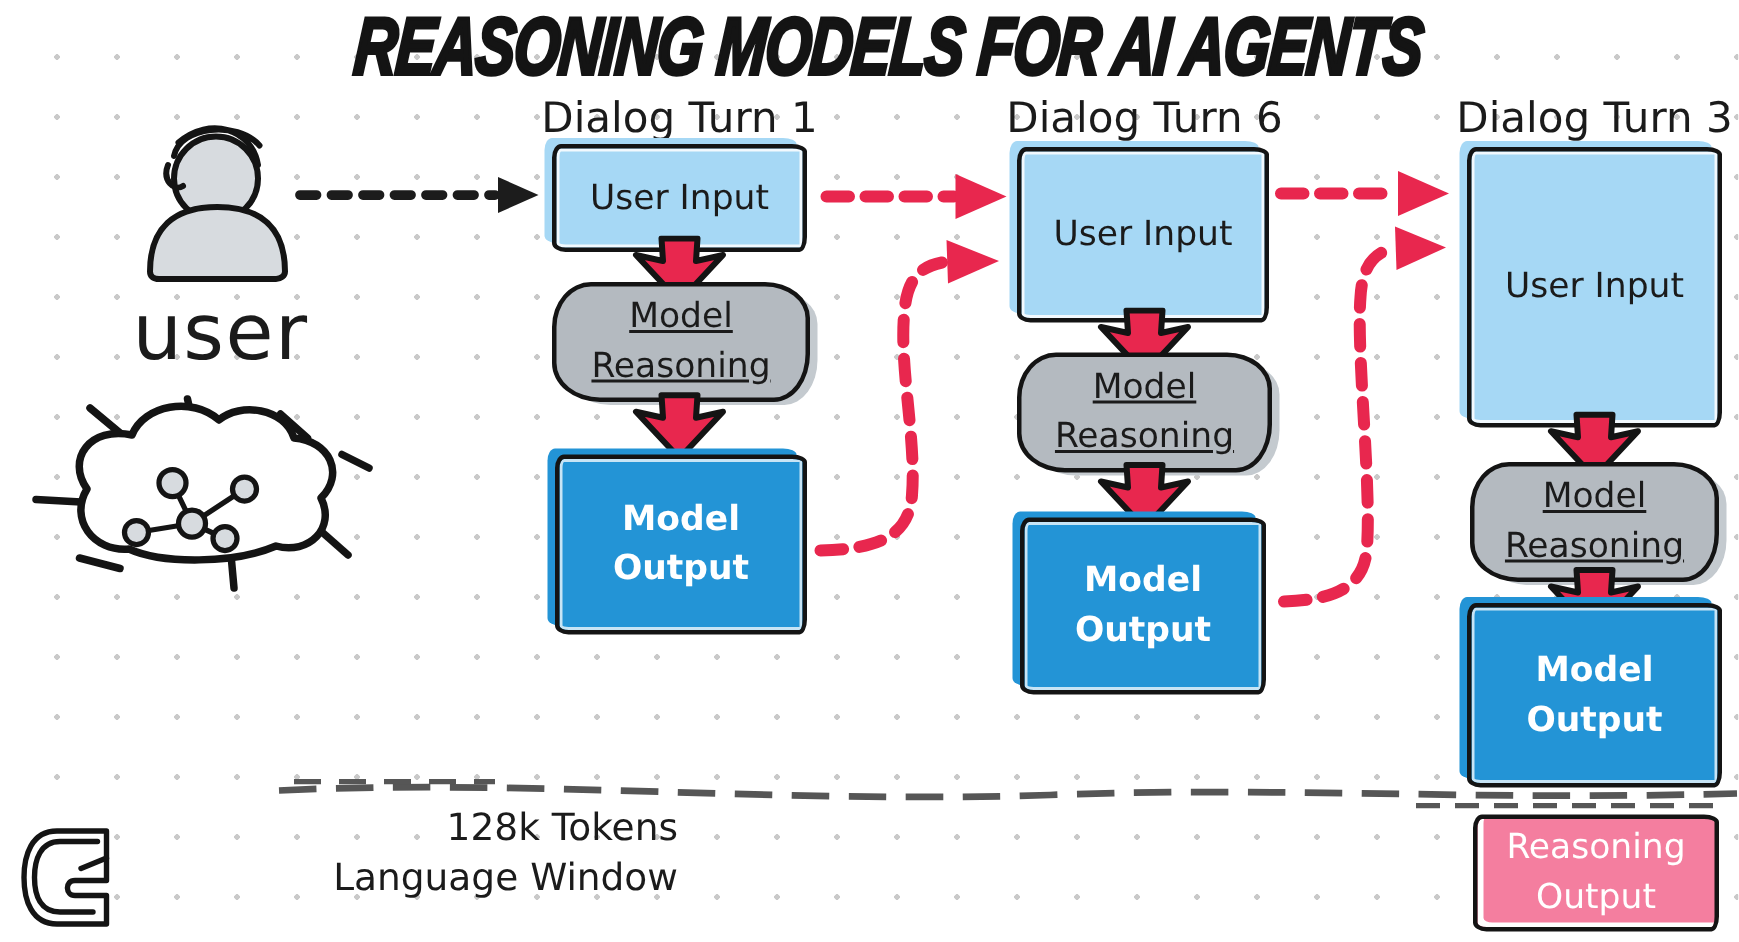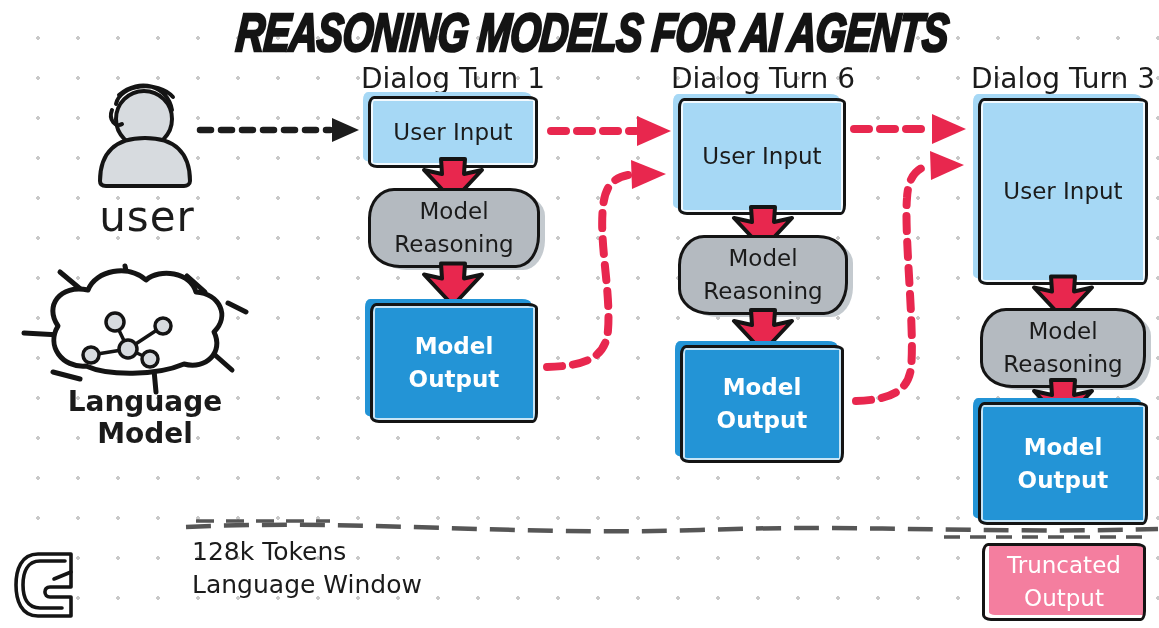--- a/index.html
+++ b/index.html
@@ -42,37 +42,38 @@
   .box .lbl{max-width:132px;line-height:1.42;}
   .ui-box{
     background:var(--user-input-fill,#a6d8f5);
     box-shadow:-6px -5px 0 -1px var(--user-input-fill,#a6d8f5), inset 0 0 0 2px rgba(255,255,255,.85);
   }
   .ui-box .lbl{max-width:160px;}
   .mr-box{
     background:var(--reasoning-fill,#b4bac0);
     border-radius:26px 30px 24px 32px / 30px 24px 32px 26px;
     box-shadow:7px 4px 0 -2px #c4cacf;
+    text-decoration:underline;
   }
   .mo-box{
     background:var(--output-fill,#2394d6);
     color:#ffffff;
     box-shadow:-6px -5px 0 -1px var(--output-fill,#2394d6), inset 0 0 0 2px rgba(255,255,255,.75);
     font-weight:bold;
   }
   .tr-box{
     background:var(--truncated-fill,#f47e9f);
     color:#ffffff;
     box-shadow:inset 4px -3px 0 #ffffff;
   }
   .abs{position:absolute;}
   .actor-label{position:absolute;text-align:center;}
-  .user-label{left:72px;top:192px;width:150px;font-size:42px;letter-spacing:1px;}
+  .user-label{left:72px;top:192px;width:150px;font-size:52px;letter-spacing:1px;}
   .lm-label{left:40px;top:386px;width:210px;font-size:28px;font-weight:bold;line-height:1.14;}
-  .ctx-label{left:192px;top:536px;width:260px;font-size:25px;line-height:1.3;text-align:left;}
+  .ctx-label{left:192px;top:536px;width:260px;font-size:25px;line-height:1.3;text-align:right;}
   svg{display:block;}
 </style>
 </head>
 <body>
 
 <div class="stage">
 
   <div class="title">REASONING MODELS FOR AI AGENTS</div>
 
   <svg class="abs" style="left:0;top:0" width="1159" height="628" viewBox="0 0 1159 628" fill="none">
@@ -133,24 +134,20 @@
 
     <g stroke="#141414" stroke-width="3.5">
       <path d="M128 349 L115 322 M128 349 L163 326 M128 349 L150 359 M128 349 L91 355"></path>
       <circle cx="115" cy="322" r="9" fill="var(--actor-gray,#d7dbdf)"></circle>
       <circle cx="163" cy="326" r="8" fill="var(--actor-gray,#d7dbdf)"></circle>
       <circle cx="128" cy="349" r="9" fill="var(--actor-gray,#d7dbdf)"></circle>
       <circle cx="150" cy="359" r="8" fill="var(--actor-gray,#d7dbdf)"></circle>
       <circle cx="91" cy="355" r="8" fill="var(--actor-gray,#d7dbdf)"></circle>
     </g>
   </svg>
-  <div class="actor-label lm-label">
-    <span>Language</span><br>
-    <span>Model</span>
-  </div>
 
   <div class="col-header" style="left:343px">Dialog Turn 1</div>
   <div class="box ui-box" style="left:368px;top:96px;width:170px;height:72px">
     <span class="lbl">User Input</span>
   </div>
   <svg class="abs" style="left:418px;top:157px" width="70" height="47" viewBox="0 0 70 47">
     <path d="M23 2 L47 2 L46 17 L64 13 L35 44 L6 13 L24 17 Z" fill="var(--arrow-red,#e8274e)" stroke="#141414" stroke-width="4" stroke-linejoin="round"></path>
   </svg>
   <div class="box mr-box" style="left:368px;top:188px;width:172px;height:80px">
     <span class="lbl">Model Reasoning</span>
@@ -190,21 +187,21 @@
     <span class="lbl">Model Reasoning</span>
   </div>
   <svg class="abs" style="left:1028px;top:378px" width="70" height="47" viewBox="0 0 70 47">
     <path d="M23 2 L47 2 L46 17 L64 13 L35 44 L6 13 L24 17 Z" fill="var(--arrow-red,#e8274e)" stroke="#141414" stroke-width="4" stroke-linejoin="round"></path>
   </svg>
   <div class="box mo-box" style="left:978px;top:402px;width:170px;height:123px">
     <span class="lbl">Model Output</span>
   </div>
 
   <div class="box tr-box" style="left:982px;top:543px;width:164px;height:78px">
-    <span class="lbl">Truncated Output</span>
+    <span class="lbl">Reasoning Output</span>
   </div>
 
   <div class="actor-label ctx-label">
     <span>128k Tokens</span><br>
     <span>Language Window</span>
   </div>
 
   <svg class="abs" style="left:12px;top:546px" width="72" height="78" viewBox="0 0 72 78">
     <path d="M59 8 L26 8 C9 8 4 24 4 39 C4 54 9 70 26 70 L59 70 L59 51 L38 51 C31.5 51 31 41 38 41 L59 41 Z" fill="#ffffff" stroke="#141414" stroke-width="3.6" stroke-linejoin="round"></path>
     <path d="M53 15 L28 15 C15 15 11 27 11 39 C11 51 15 62 28 62 L50 62" fill="none" stroke="#141414" stroke-width="3.6" stroke-linecap="round"></path>

